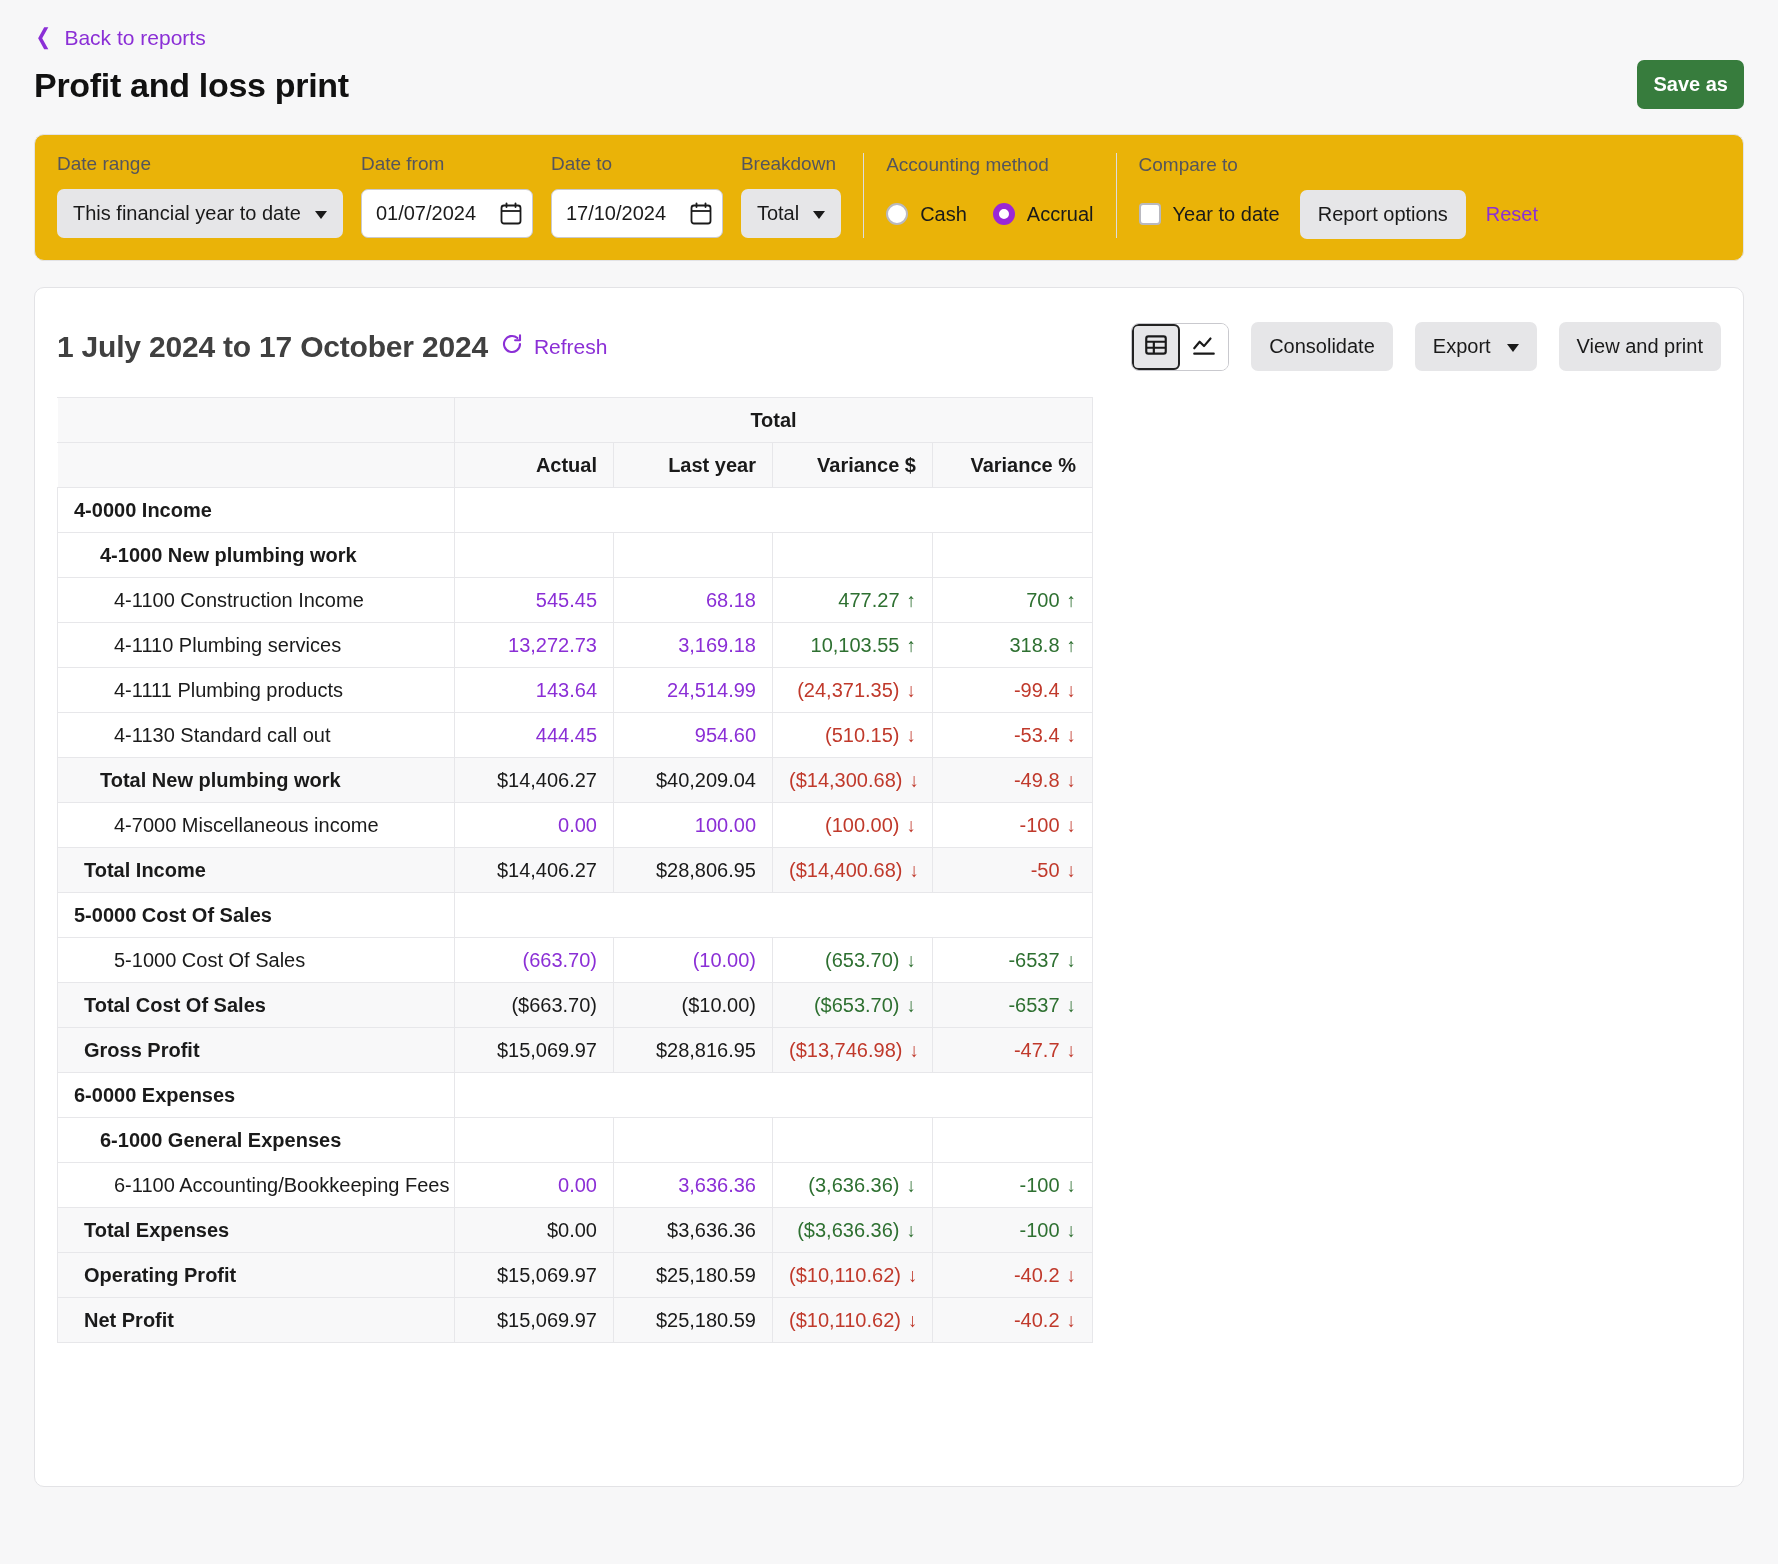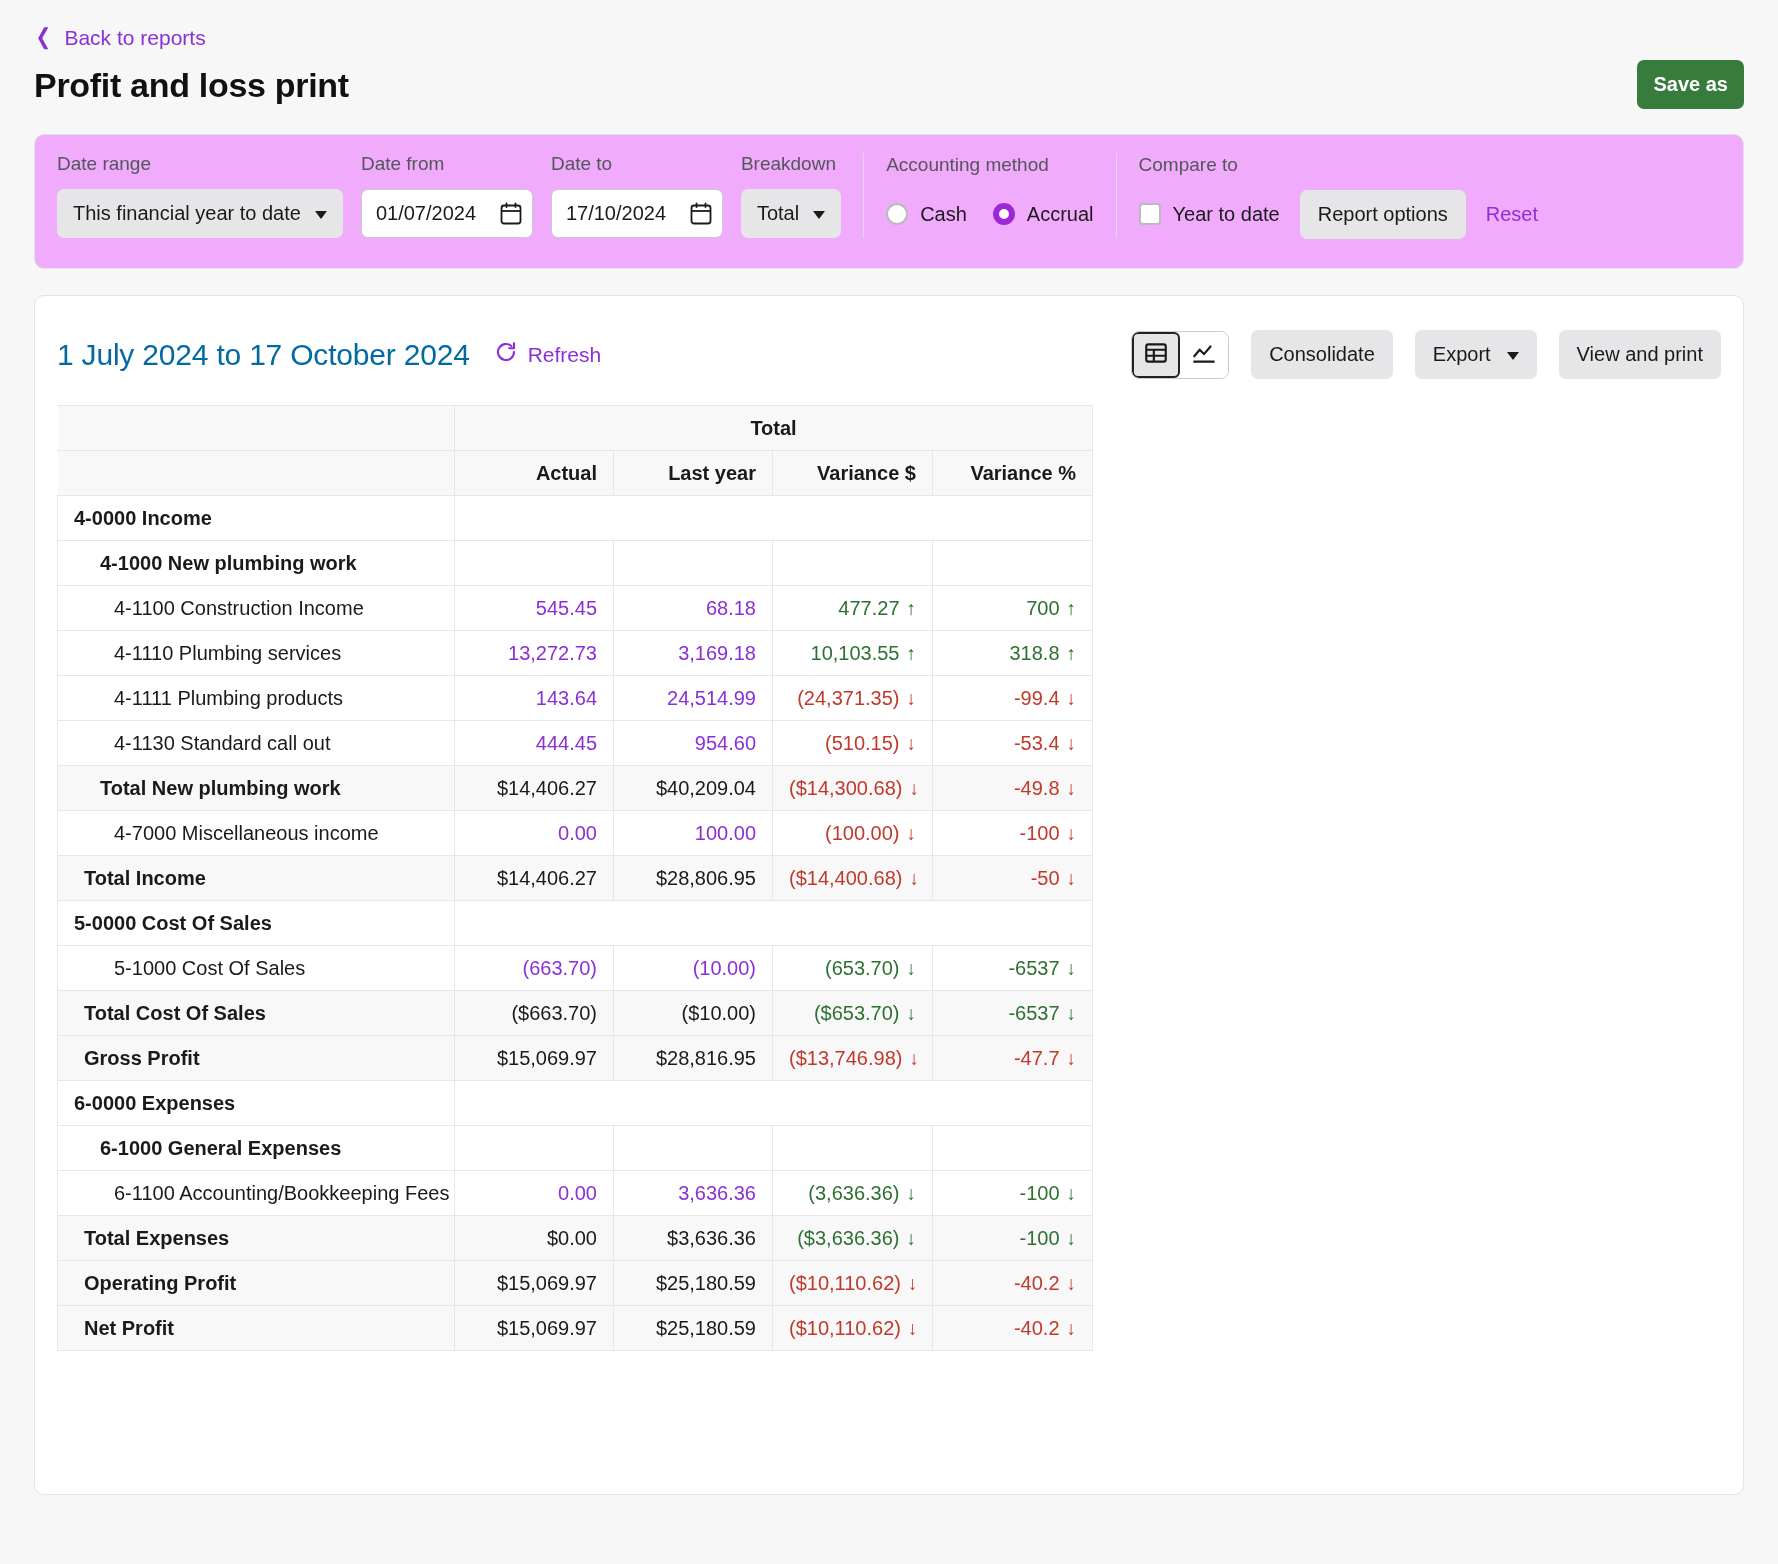--- a/index.html
+++ b/index.html
@@ -52,24 +52,24 @@
     font-size: 20px;
     font-weight: 700;
     font-family: "Liberation Sans", sans-serif;
     padding: 13px 16px;
     cursor: pointer;
   }
 
   
   .filter-bar {
     margin: 0 34px;
-    background: #f0abfc;
+    background: #eab308;
     border: 1px solid #e3e3e6;
     border-radius: 10px;
-    padding: 18px 22px 30px 22px;
+    padding: 18px 22px 22px 22px;
     display: flex;
     align-items: flex-end;
     gap: 0;
     min-height: 114px;
   }
   .field { display: flex; flex-direction: column; }
   .field-label {
     font-size: 19px;
     color: #55555c;
     margin-bottom: 14px;
@@ -165,24 +165,24 @@
     padding: 26px 22px 26px 22px;
     min-height: 1200px;
   }
   .report-top {
     display: flex;
     align-items: center;
     padding: 8px 0 26px 0;
   }
   .range-title {
     font-size: 30px;
-    font-weight: 400;
+    font-weight: 700;
     letter-spacing: -0.2px;
-    color: #0369a1;
-    margin-right: 24px;
+    color: #404040;
+    margin-right: 12px;
   }
   .refresh {
     display: inline-flex; align-items: center; gap: 10px;
     color: #8b2fd6; font-size: 21px; cursor: pointer;
   }
   .top-right {
     margin-left: auto;
     display: flex; align-items: center; gap: 22px;
   }
   .view-toggle {

